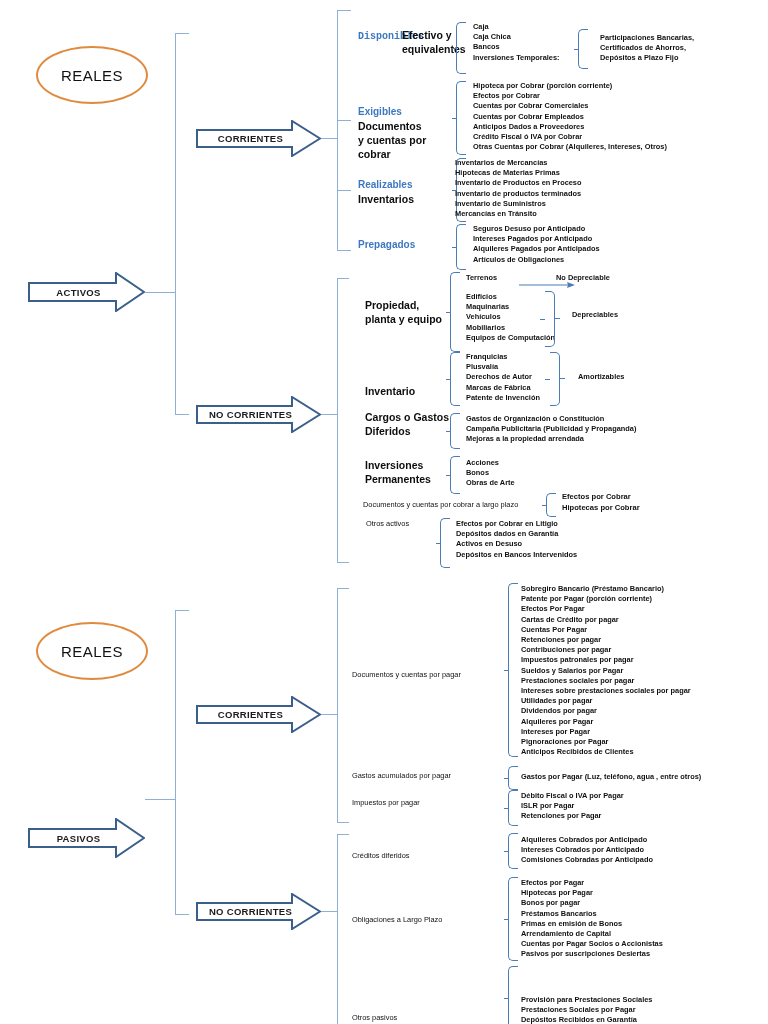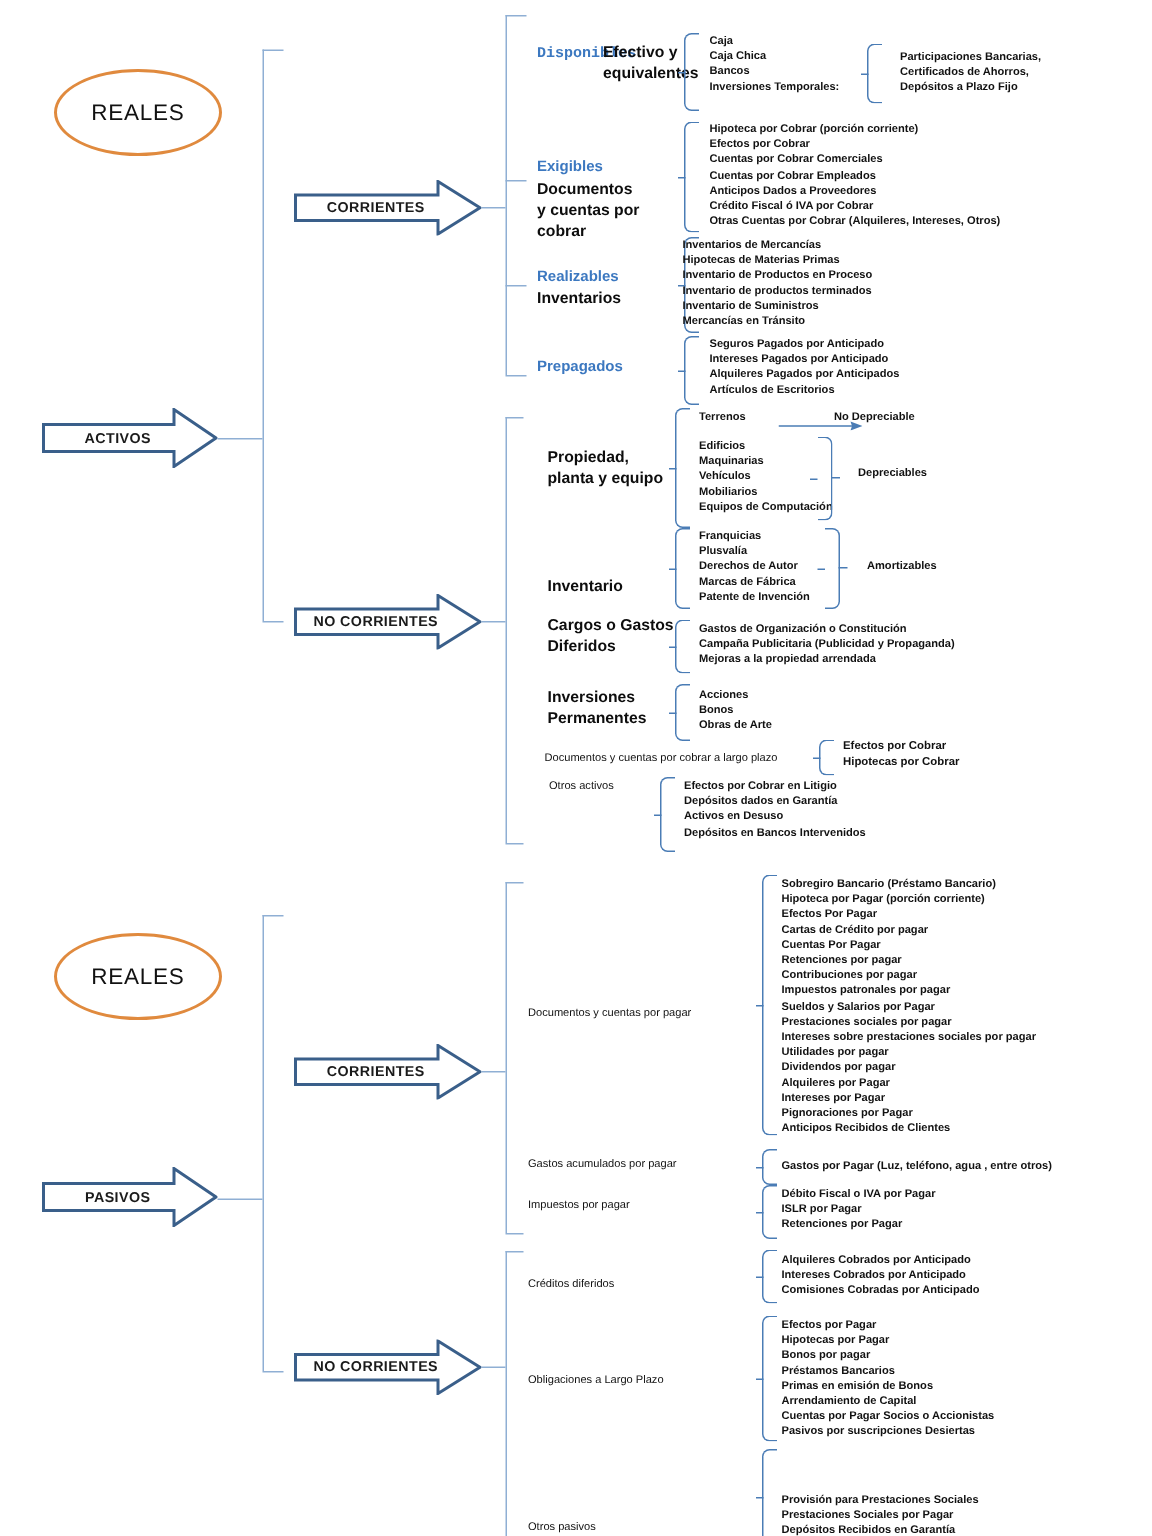--- a/index.html
+++ b/index.html
@@ -143,24 +143,24 @@
   <div class="leaf nowrap">Inventario de productos terminados</div>
   <div class="leaf nowrap">Inventario de Suministros</div>
   <div class="leaf nowrap">Mercancías en Tránsito</div>
 </div>
 
 <div class="abs" style="left:358px;top:238px;">
   <div class="cat blue nowrap">Prepagados</div>
 </div>
 <div class="br" style="left:456px;top:224px;width:9px;height:44px;"></div>
 <div class="abs" style="left:473px;top:224px;">
-  <div class="leaf nowrap">Seguros Pagados por Anticipado</div>
+  <div class="leaf nowrap">Seguros Desuso por Anticipado</div>
   <div class="leaf nowrap">Intereses Pagados por Anticipado</div>
   <div class="leaf nowrap">Alquileres Pagados por Anticipados</div>
-  <div class="leaf nowrap">Artículos de Escritorios</div>
+  <div class="leaf nowrap">Artículos de Obligaciones</div>
 </div>
 
 <div class="abs" style="left:365px;top:298px;width:80px;">
   <div class="cat big">Propiedad, planta y equipo</div>
 </div>
 <div class="br" style="left:450px;top:272px;width:9px;height:78px;"></div>
 <div class="abs" style="left:466px;top:273px;">
   <div class="leaf nowrap">Terrenos</div>
 </div>
 <div class="thinarrow" style="left:519px;top:274px;width:56px;">
@@ -239,21 +239,21 @@
   <div class="leaf nowrap">Efectos por Cobrar en Litigio</div>
   <div class="leaf nowrap">Depósitos dados en Garantía</div>
   <div class="leaf nowrap">Activos en Desuso</div>
   <div class="leaf nowrap">Depósitos en Bancos Intervenidos</div>
 </div>
 
 <div class="abs ellipse" style="left:36px;top:622px;width:108px;height:54px;">
   <span>REALES</span>
 </div>
 
-<div class="arrow" style="left:28px;top:778px;width:117px;height:40px;text-align:center;">
+<div class="arrow" style="left:28px;top:818px;width:117px;height:40px;text-align:center;">
   <svg width="117" height="40" viewBox="0 0 117 40">
     <polygon points="1,11 88,11 88,1 116,20 88,39 88,29 1,29" fill="#ffffff" stroke="#3A5F8A" stroke-width="2"></polygon>
   </svg>
   <span class="lbl">PASIVOS</span>
 </div>
 
 <div class="connector" style="left:145px;top:799px;width:30px;height:1px;"></div>
 <div class="vline" style="left:175px;top:610px;height:304px;"></div>
 <div class="connector" style="left:175px;top:610px;width:14px;"></div>
 <div class="connector" style="left:175px;top:914px;width:14px;"></div>
@@ -280,21 +280,21 @@
 <div class="connector" style="left:321px;top:911px;width:16px;"></div>
 <div class="vline" style="left:337px;top:834px;height:190px;"></div>
 <div class="connector" style="left:337px;top:834px;width:12px;"></div>
 
 <div class="abs" style="left:352px;top:670px;">
   <div class="plain nowrap">Documentos y cuentas por pagar</div>
 </div>
 <div class="br" style="left:508px;top:583px;width:9px;height:172px;"></div>
 <div class="abs" style="left:521px;top:584px;">
   <div class="leaf nowrap">Sobregiro Bancario  (Préstamo Bancario)</div>
-  <div class="leaf nowrap">Hipoteca por Pagar (porción corriente)</div>
+  <div class="leaf nowrap">Patente por Pagar (porción corriente)</div>
   <div class="leaf nowrap">Efectos Por Pagar</div>
   <div class="leaf nowrap">Cartas de Crédito por pagar</div>
   <div class="leaf nowrap">Cuentas Por Pagar</div>
   <div class="leaf nowrap">Retenciones por pagar</div>
   <div class="leaf nowrap">Contribuciones por pagar</div>
   <div class="leaf nowrap">Impuestos patronales por pagar</div>
   <div class="leaf nowrap">Sueldos y Salarios por Pagar</div>
   <div class="leaf nowrap">Prestaciones sociales por pagar</div>
   <div class="leaf nowrap">Intereses sobre prestaciones sociales por pagar</div>
   <div class="leaf nowrap">Utilidades por pagar</div>

